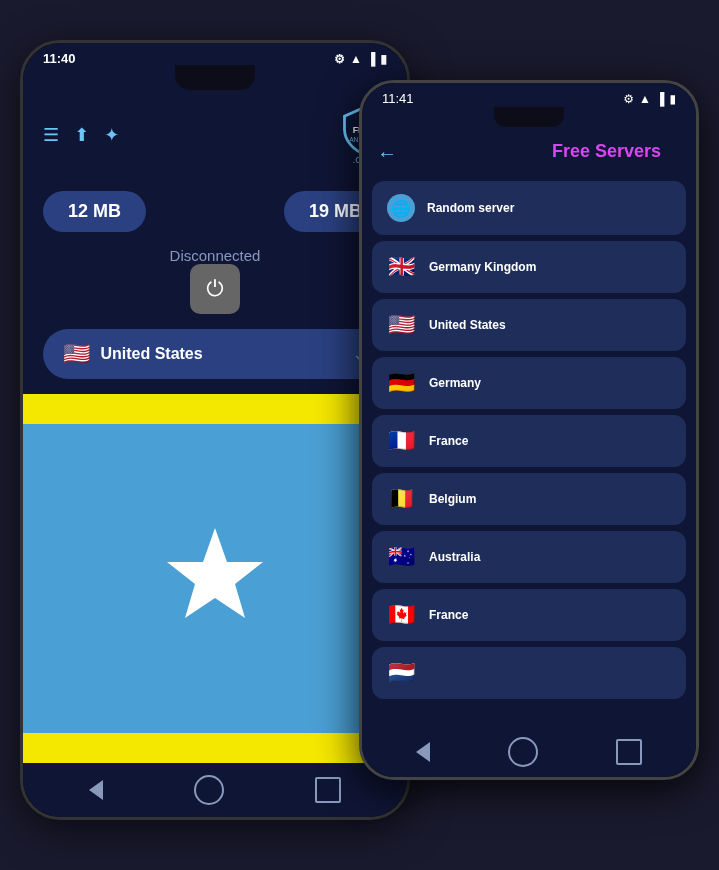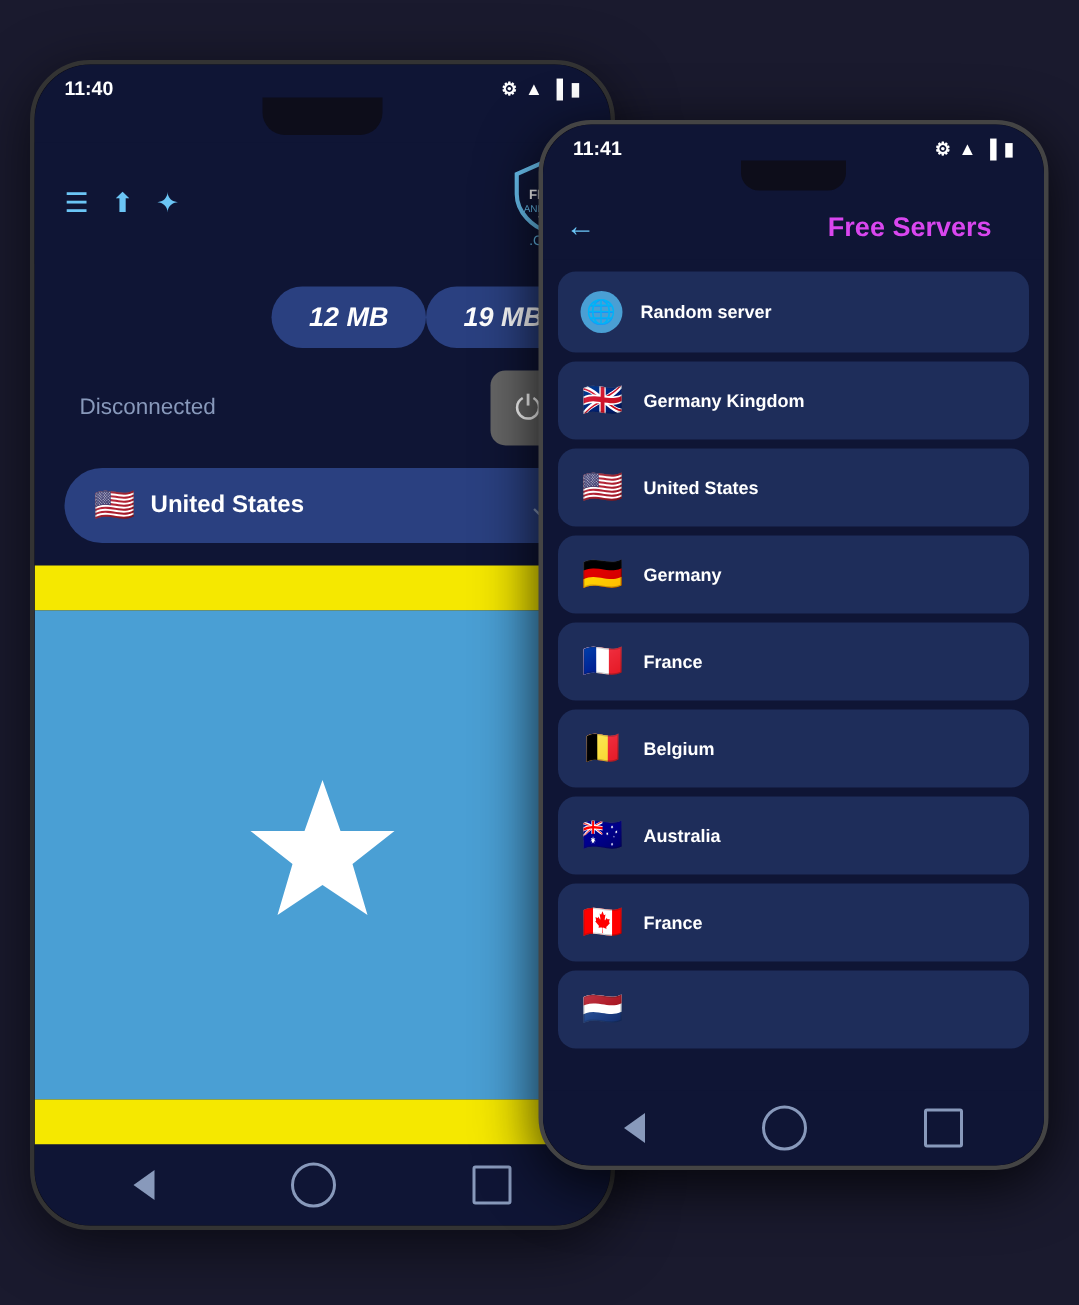--- a/index.html
+++ b/index.html
@@ -100,42 +100,42 @@
     .logo-text {
       font-size: 9px;
       color: #6bc5f5;
       text-align: center;
       line-height: 1.2;
     }
 
     
     .stats-row {
       display: flex;
-      justify-content: flex-end;
+      justify-content: space-between;
       padding: 15px 20px 10px;
-      font-style: italic;
     }
 
     .stat-pill {
       background: #2a4080;
       border-radius: 25px;
       padding: 10px 25px;
       color: white;
       font-size: 18px;
       font-weight: bold;
       min-width: 100px;
       text-align: center;
     }
 
     
     .disconnect-row {
       display: flex;
       justify-content: space-between;
       align-items: center;
       padding: 5px 30px 15px;
+      flex-direction: column;
     }
 
     .disconnect-text {
       color: #8899bb;
       font-size: 15px;
     }
 
     .power-btn {
       width: 50px;
       height: 50px;
@@ -263,21 +263,21 @@
 
     
     .status-bar2 {
       background: #0f1535;
       display: flex;
       justify-content: space-between;
       align-items: center;
       padding: 8px 20px 4px;
       color: white;
       font-size: 13px;
-      font-weight: bold;
+      font-weight: normal;
     }
 
     .notch2 {
       width: 70px;
       height: 20px;
       background: #0d0d1a;
       border-radius: 0 0 12px 12px;
       margin: 0 auto;
       position: relative;
       top: -3px;

